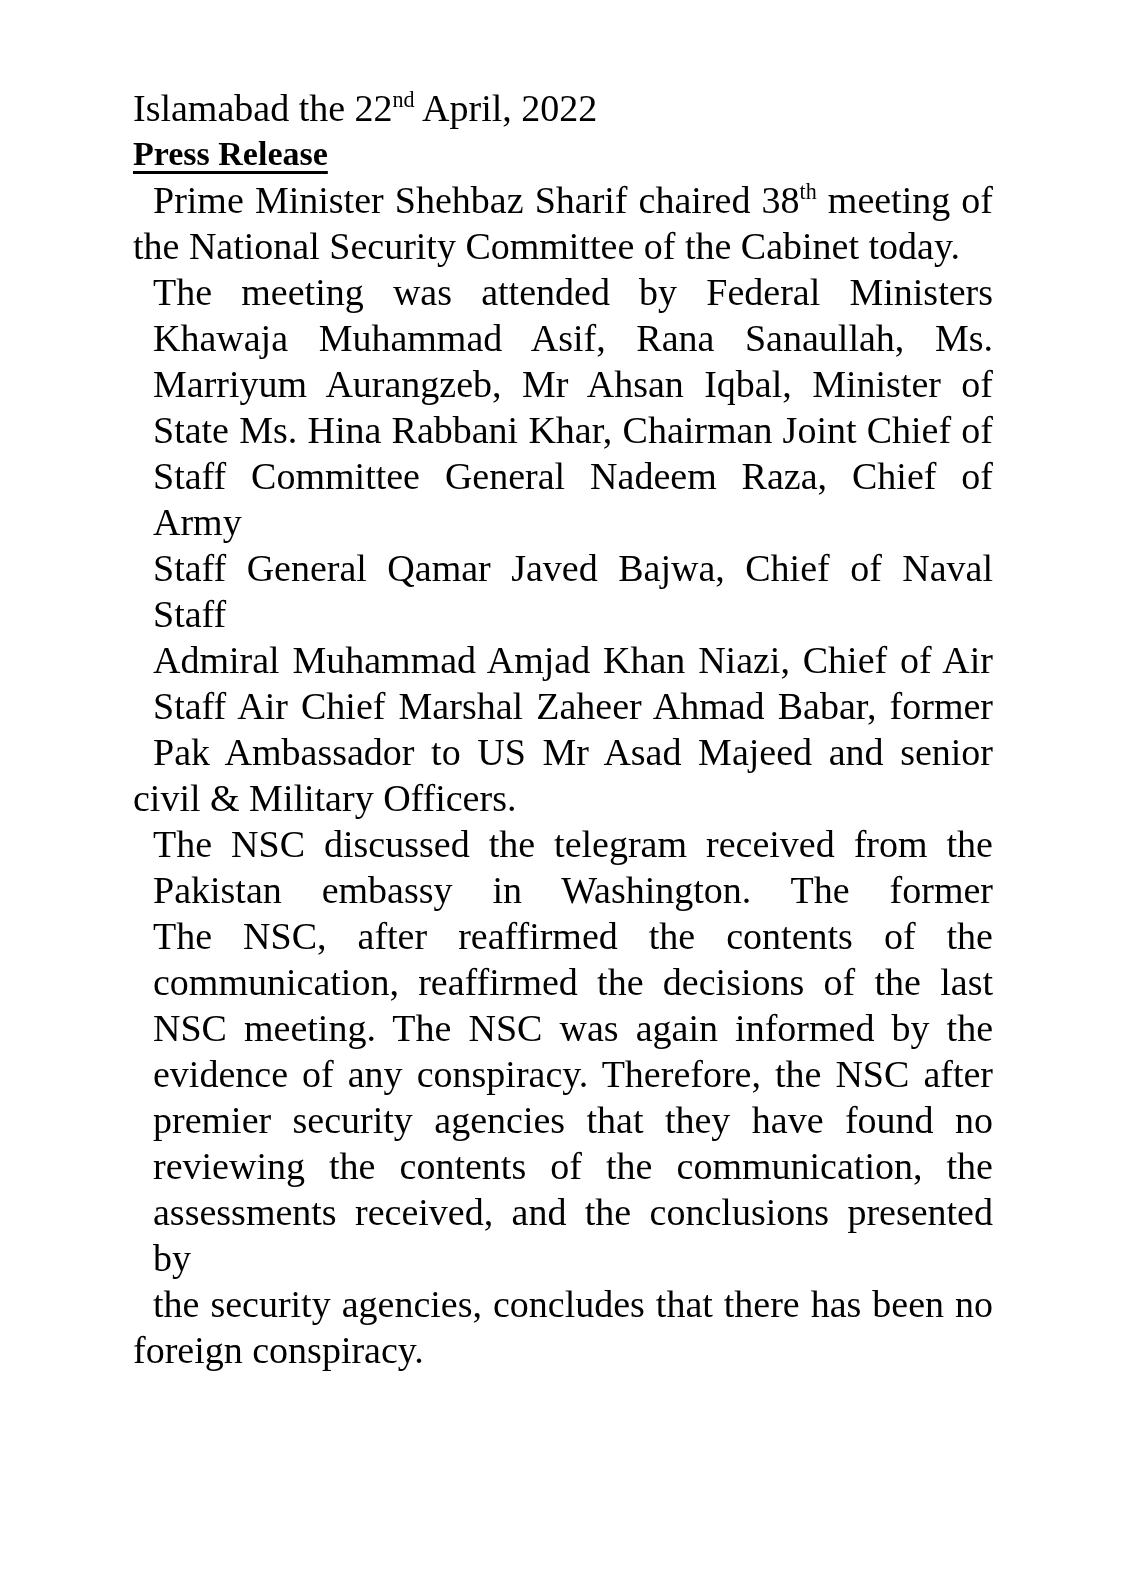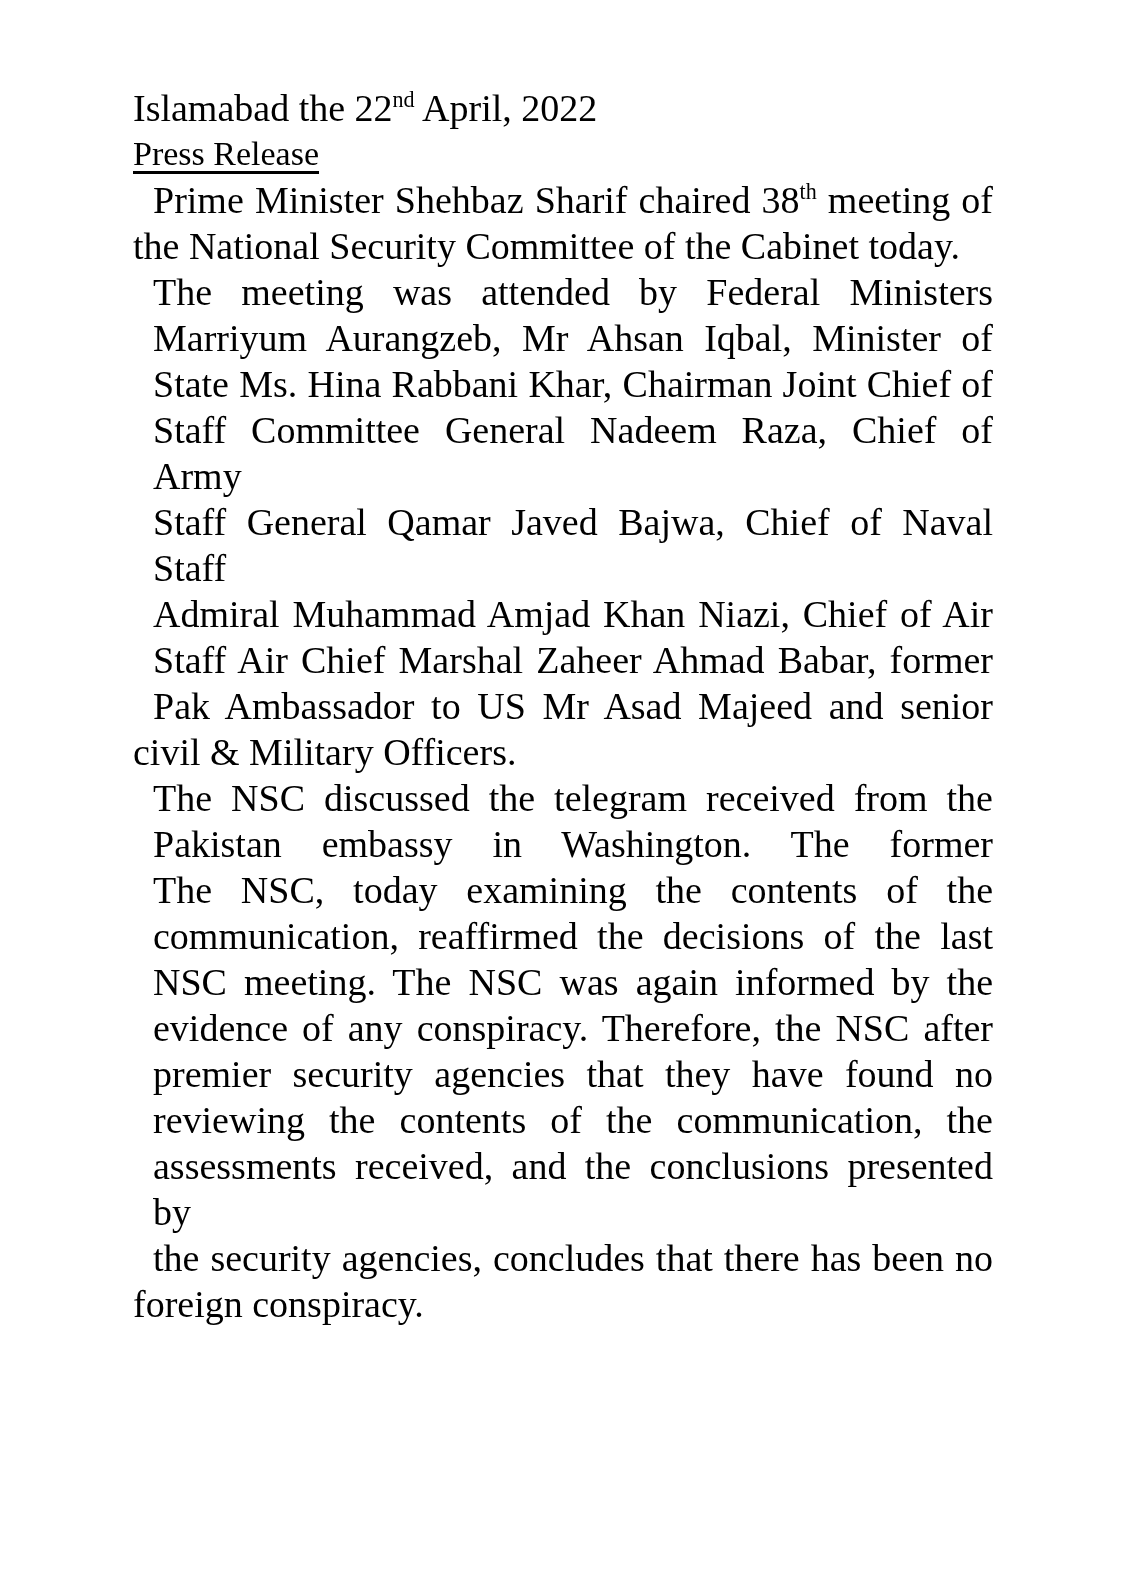--- a/index.html
+++ b/index.html
@@ -27,21 +27,21 @@
     white-space: normal;
   }
   
   .j {
     text-align: justify;
     text-align-last: justify;
     margin-left: 20px;
   }
   .heading-line {
     font-size: 34px;
-    font-weight: normal;
+    font-weight: bold;
     line-height: 46px;
   }
   .heading-line .u {
     text-decoration: underline;
     text-decoration-thickness: 3px;
     text-underline-offset: 6px;
   }
   sup {
     font-size: 0.58em;
     line-height: 0;
@@ -57,34 +57,35 @@
 
   <div class="line heading-line"><span class="u">Press Release</span></div>
 
   <div>
     <div class="line j"><span>Prime Minister Shehbaz Sharif chaired 38</span><sup>th</sup><span> meeting of</span></div>
     <div class="line">the National Security Committee of the Cabinet today.</div>
   </div>
 
   <div>
     <div class="line j">The meeting was attended by Federal Ministers</div>
+    <div class="line j">Khawaja Muhammad Asif, Rana Sanaullah, Ms.</div>
     <div class="line j">Marriyum Aurangzeb, Mr Ahsan Iqbal, Minister of</div>
     <div class="line j">State Ms. Hina Rabbani Khar, Chairman Joint Chief of</div>
     <div class="line j">Staff Committee General Nadeem Raza, Chief of Army</div>
     <div class="line j">Staff General Qamar Javed Bajwa, Chief of Naval Staff</div>
     <div class="line j">Admiral Muhammad Amjad Khan Niazi, Chief of Air</div>
     <div class="line j">Staff Air Chief Marshal Zaheer Ahmad Babar, former</div>
     <div class="line j">Pak Ambassador to US Mr Asad Majeed and senior</div>
     <div class="line">civil &amp; Military Officers.</div>
   </div>
 
   <div>
     <div class="line j">The NSC discussed the telegram received from the</div>
     <div class="line j">Pakistan embassy in Washington. The former</div>
-    <div class="line j">The NSC, today examining the contents of the</div>
+    <div class="line j">The NSC, after reaffirmed the contents of the</div>
     <div class="line j">communication, reaffirmed the decisions of the last</div>
     <div class="line j">NSC meeting. The NSC was again informed by the</div>
     <div class="line j">evidence of any conspiracy. Therefore, the NSC after</div>
     <div class="line j">premier security agencies that they have found no</div>
     <div class="line j">reviewing the contents of the communication, the</div>
     <div class="line j">assessments received, and the conclusions presented by</div>
     <div class="line j">the security agencies, concludes that there has been no</div>
     <div class="line">foreign conspiracy.</div>
   </div>
 

